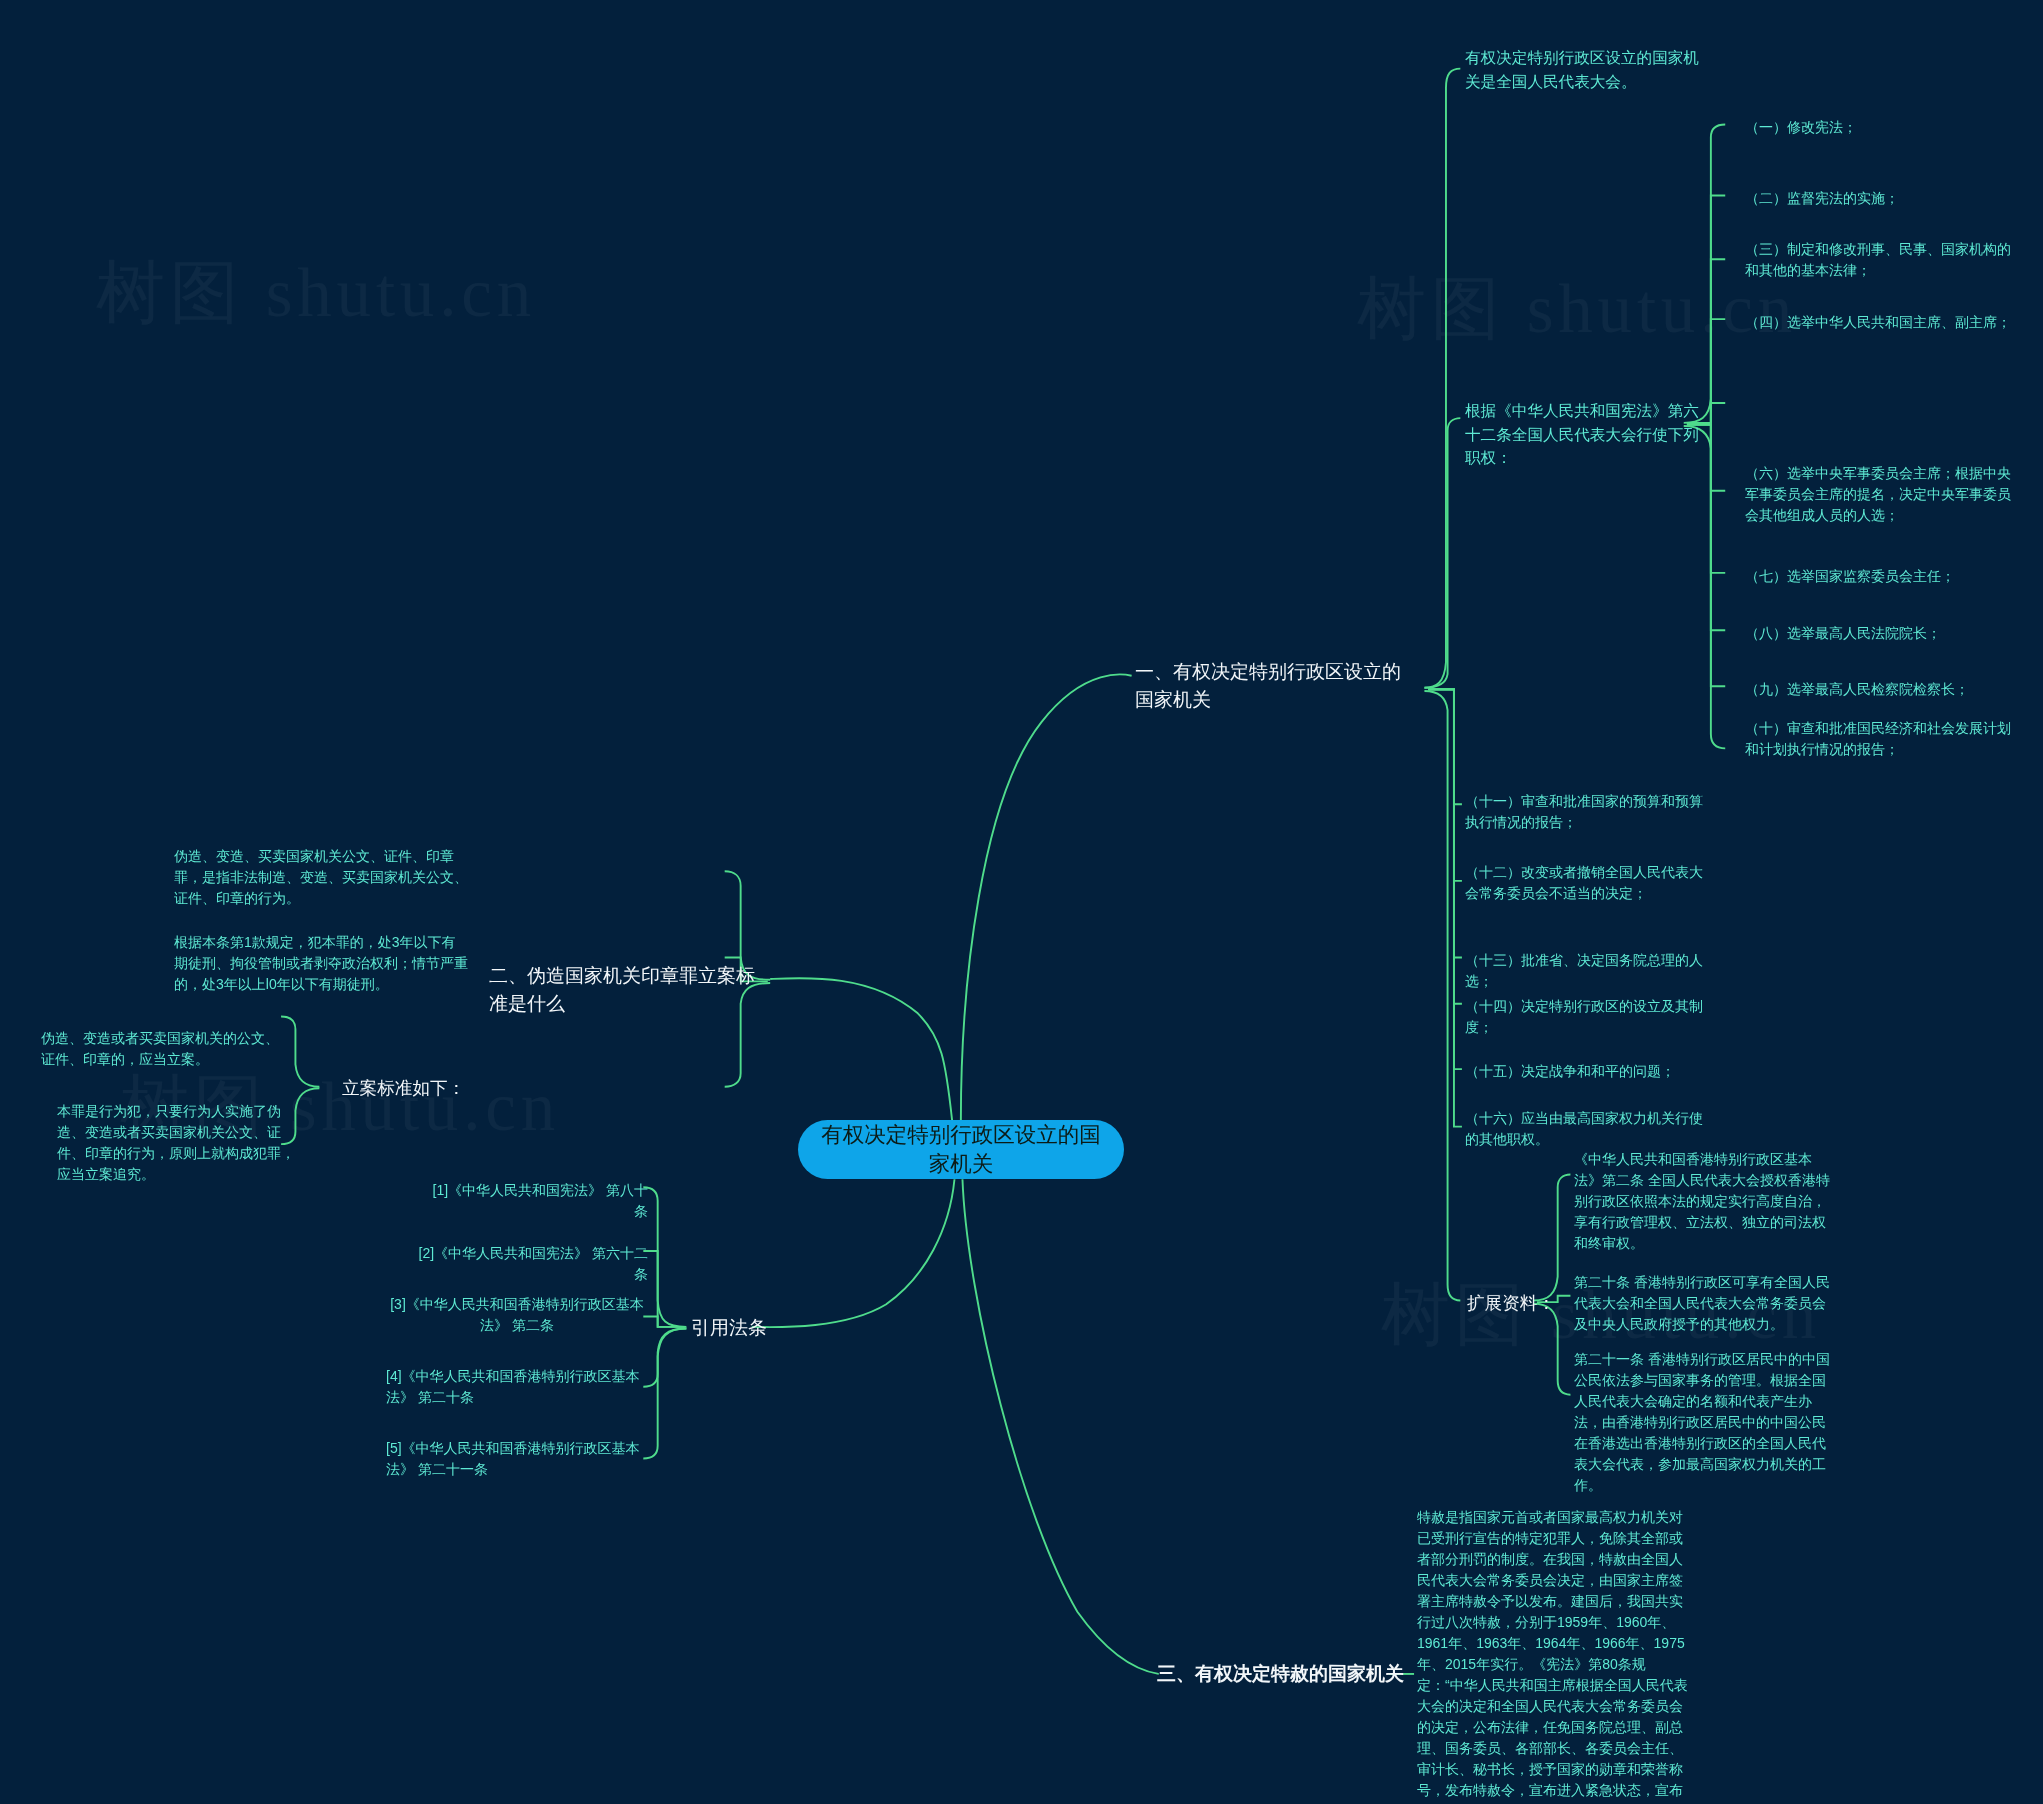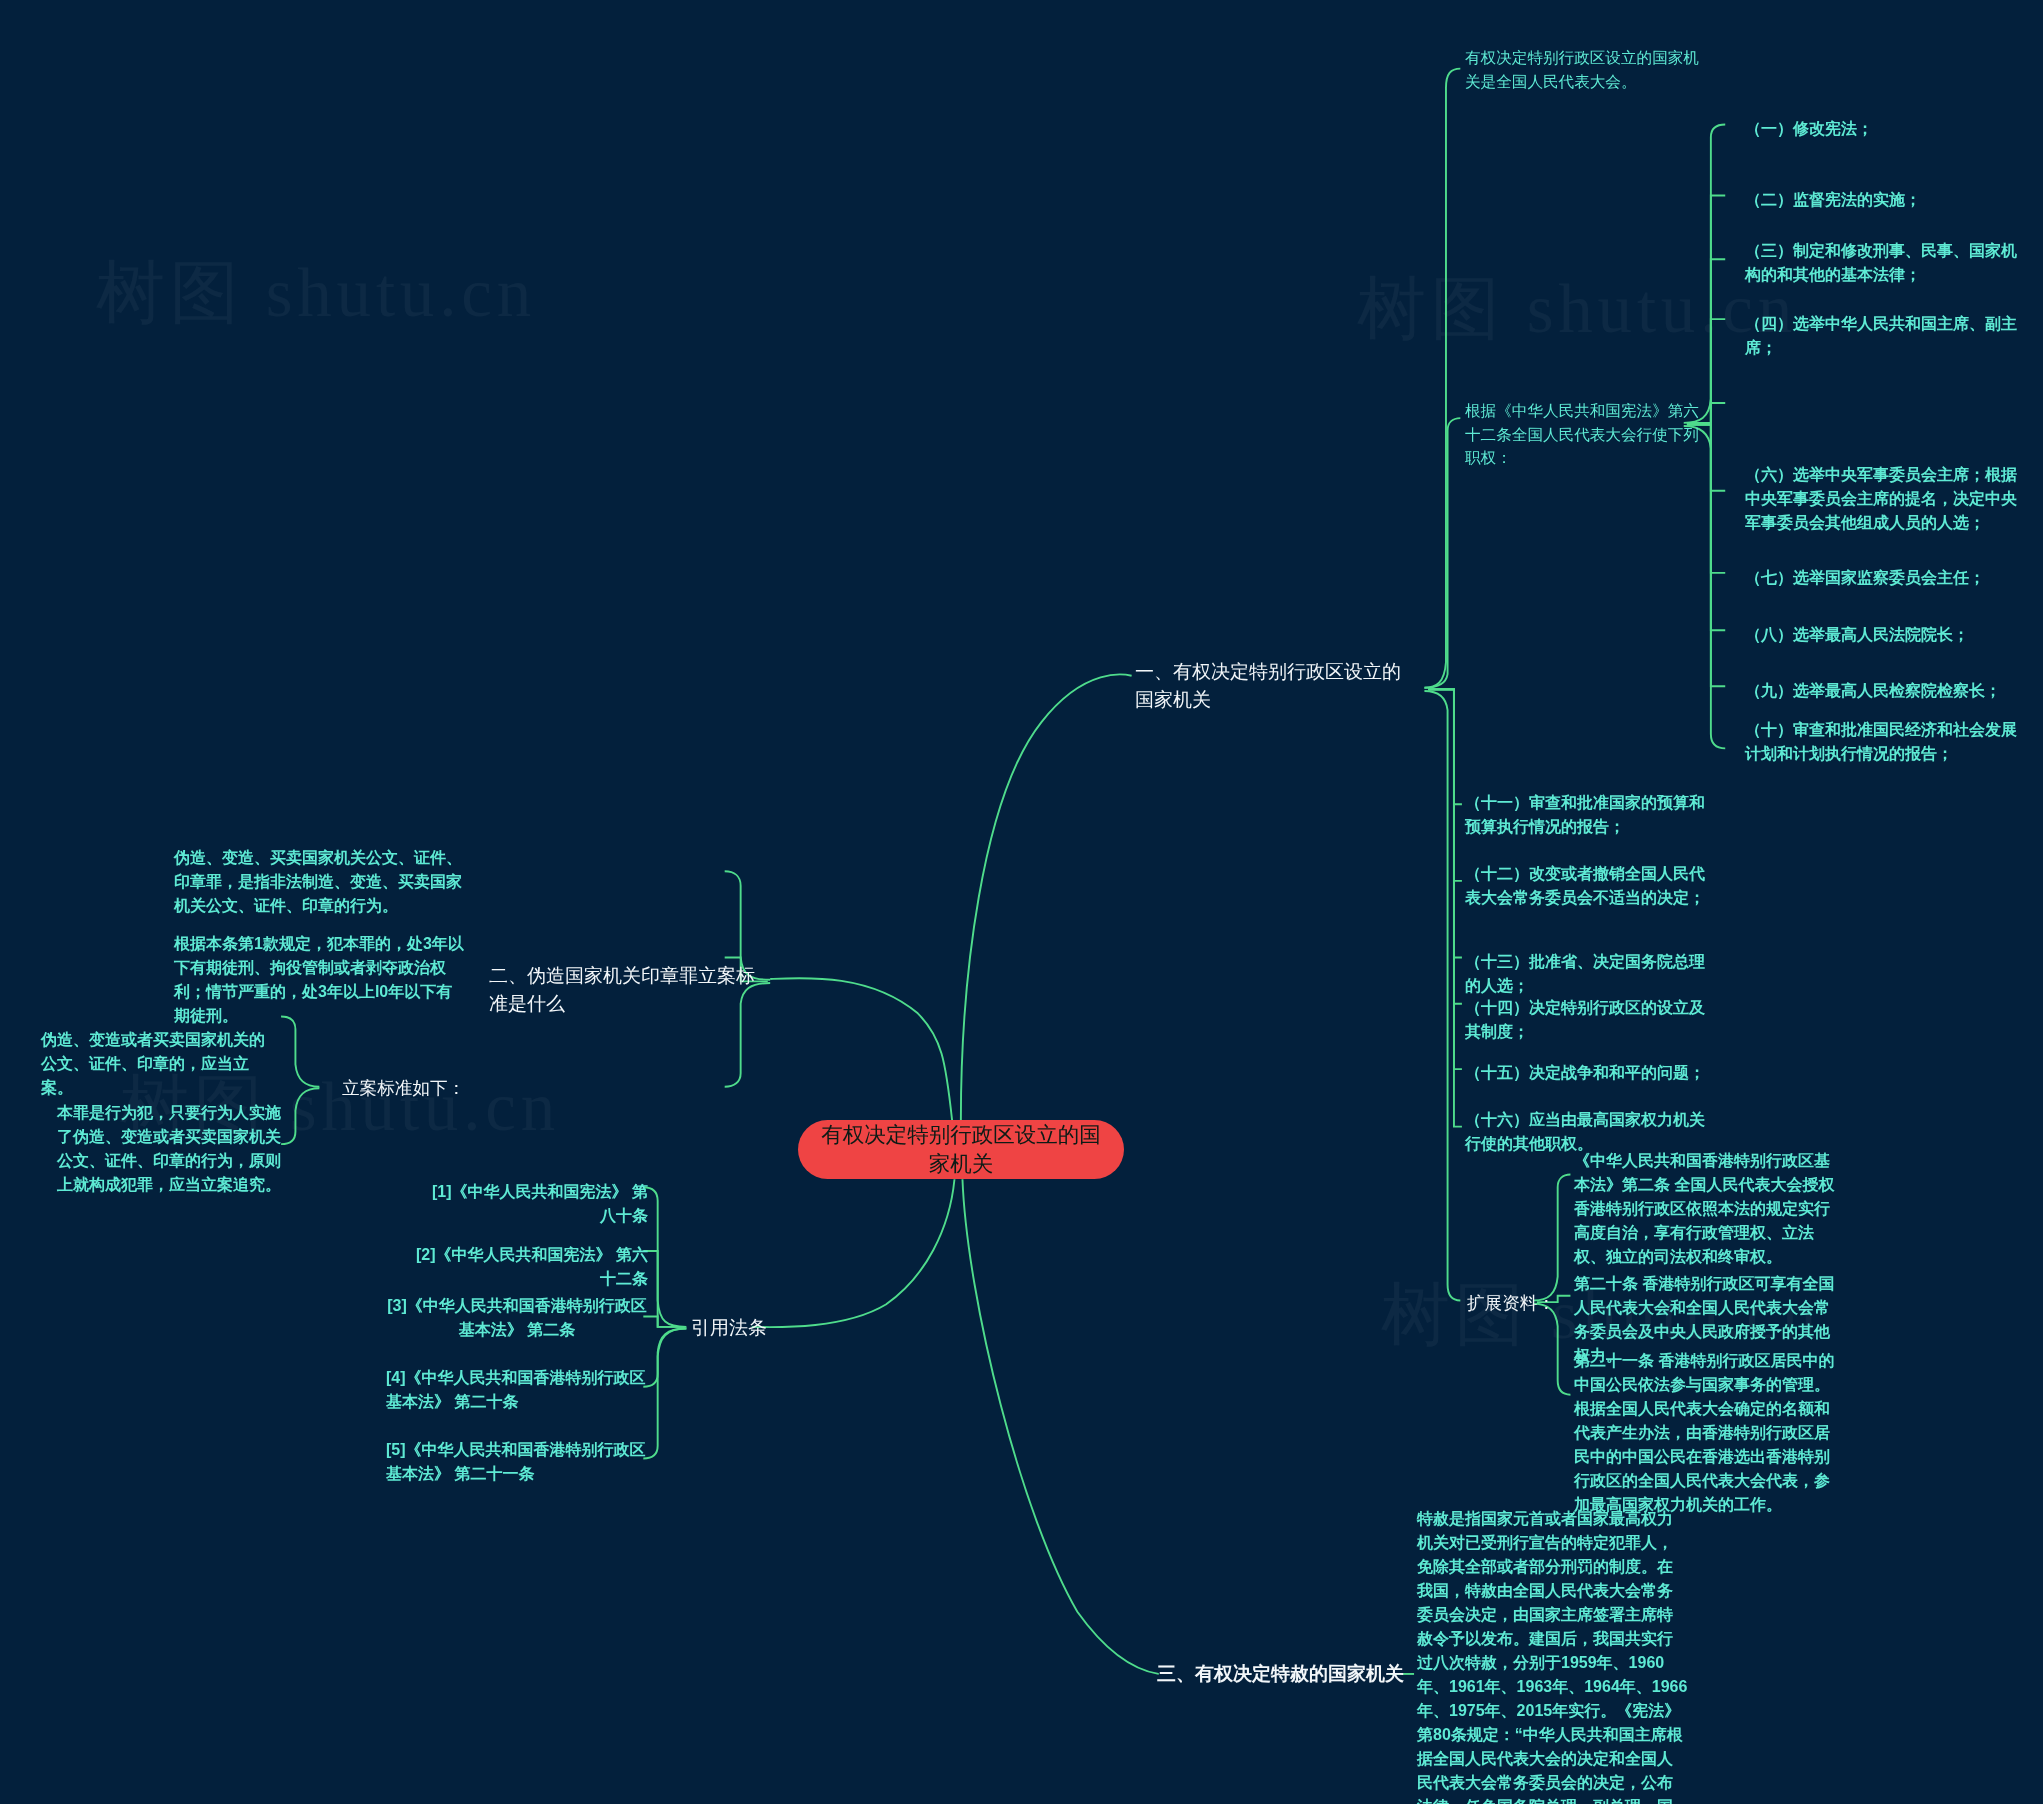--- a/index.html
+++ b/index.html
@@ -8,27 +8,27 @@
     width:2043px;height:1804px;position:relative;overflow:hidden;
     color:#e9eef3;
   }
   #canvas{position:absolute;inset:0;width:2043px;height:1804px;}
   svg.links{position:absolute;left:0;top:0;width:2043px;height:1804px;pointer-events:none;}
   svg.links path{fill:none;stroke:#4fdc8c;stroke-width:2.4px;}
 
   .wm{position:absolute;color:rgba(255,255,255,.045);font-size:69px;font-family:"Liberation Serif",serif;
       letter-spacing:4.8px;white-space:nowrap;user-select:none;}
   .txt{position:absolute;font-size:15.6px;line-height:1.52;color:#5eead4;white-space:pre-wrap;}
-  .txt.sm{font-size:16px;line-height:1.5;font-weight:bold;}
+  .txt.sm{font-size:14px;line-height:1.5;}
   .branch{position:absolute;font-size:19px;line-height:1.45;color:#f2f6f9;white-space:pre-wrap;}
   .sublabel{position:absolute;font-size:17.6px;line-height:1.45;color:#f2f6f9;white-space:pre-wrap;}
 
   #root{
     position:absolute;left:798px;top:1120px;width:326px;height:59px;
-    background:#ef4444;border-radius:29.5px;color:#0c1b16;
+    background:#0ea5e9;border-radius:29.5px;color:#0c1b16;
     display:flex;align-items:center;justify-content:center;text-align:center;
     font-size:21.5px;line-height:1.34;font-weight:400;padding:0 14.4px;box-sizing:border-box;
   }
 </style>
 </head>
 <body>
 
 <div id="canvas">
 
   <div class="wm" style="left:96px;top:247px;">树图 shutu.cn</div>

